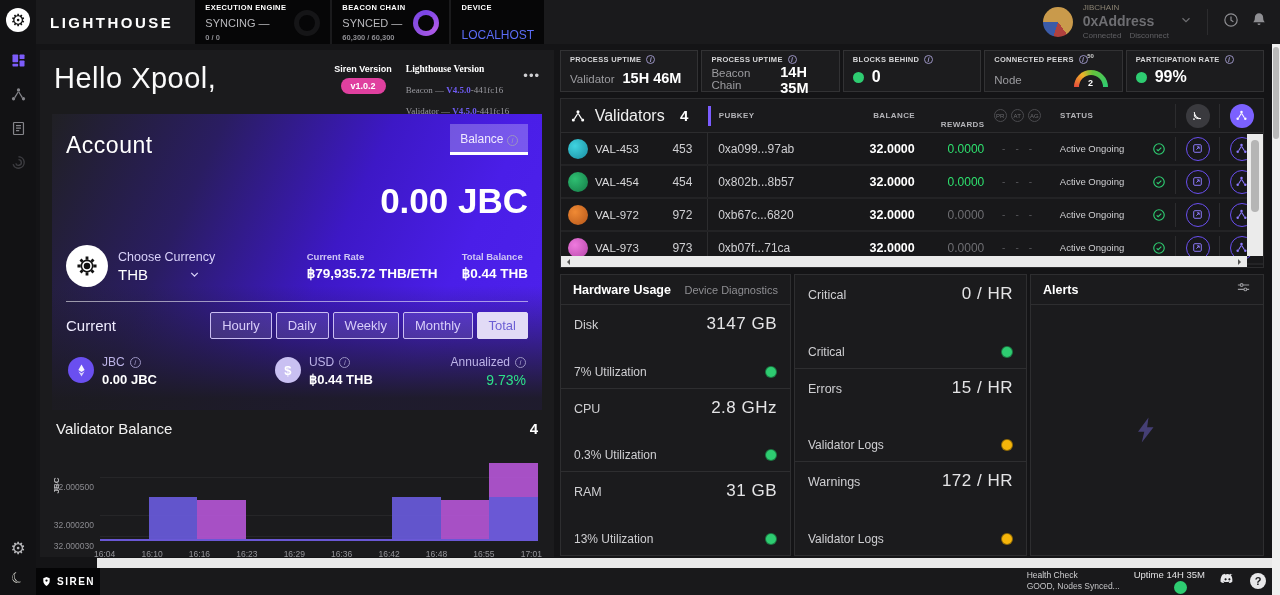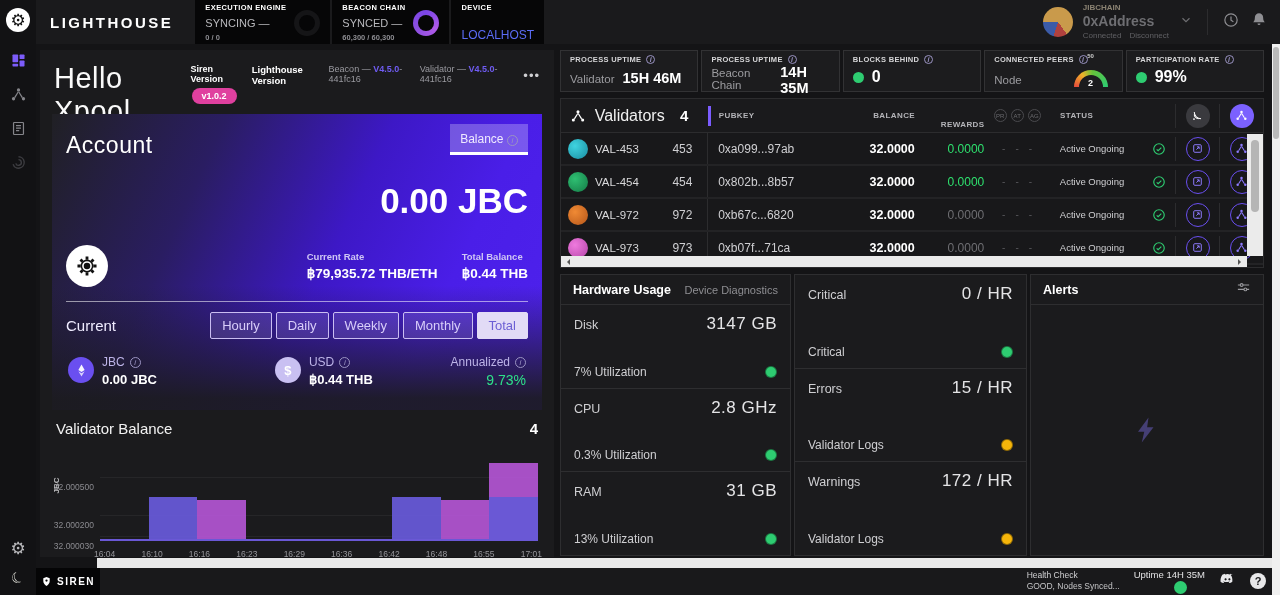--- a/index.html
+++ b/index.html
@@ -34,40 +34,40 @@
   .ring { width:26px; height:26px; border-radius:50%; align-self:center; }
   .ring.dark { border:5px solid #151517; background:#060607; }
   .ring.purple { border:5px solid transparent;
     background:linear-gradient(#060607,#060607) padding-box,
                conic-gradient(#7b45e8,#b05ae8,#8b4fe0,#7b45e8) border-box; }
   .tb-device-val { font-size:12px; font-weight:normal; color:#5b6cf5; margin-top:auto; }
   .tb-right { margin-left:auto; display:flex; align-items:center; gap:10px; padding-right:12px; }
   .avatar { width:30px; height:30px; border-radius:50%;
     background:conic-gradient(#c99a4b 0 40%, #b0413e 40% 55%, #3b5ba8 55% 75%, #c99a4b 75% 100%); }
   .acct-txt { display:flex; flex-direction:column; line-height:1.25; }
-  .acct-net { font-size:8px; font-weight:bold; color:#8a8272; }
+  .acct-net { font-size:8px; font-weight:normal; color:#8a8272; }
   .acct-addr { font-size:14px; font-weight:bold; color:#6e6e72; }
   .acct-links { font-size:8px; color:#606064; display:flex; gap:8px; }
   .chev { color:#6e6e72; }
   .chev svg { width:14px; height:14px; }
   .tb-sep { width:1px; height:26px; background:#2c2c2e; margin:0 4px; }
   .tb-icon { color:#8f8f93; cursor:pointer; }
   .tb-icon svg { width:18px; height:18px; }
 
   
   .left-panel { position:absolute; left:40px; top:50px; width:514px; height:507px;
     background:#1b1b1d; padding:6px 12px 0; }
   .greet-row { display:flex; align-items:flex-start; padding:6px 2px 0; height:56px; }
   .greet-title { font-size:29px; font-weight:300; color:#fafafa; letter-spacing:.5px; }
   .ver-cluster { margin-left:auto; display:flex; gap:14px; align-items:flex-start; padding-top:2px; }
   .siren-ver { display:flex; flex-direction:column; align-items:center; gap:4px; }
   .siren-ver-label { font-size:9px; font-weight:bold; color:#fff; }
   .ver-badge { background:#e0409f; color:#fff; font-size:9px; font-weight:bold;
     padding:3px 10px; border-radius:9px; }
-  .lh-ver { display:flex; flex-direction:row; gap:5px; }
+  .lh-ver { display:flex; flex-direction:column; gap:11px;font-family:Liberation Serif, serif; }
   .lh-ver-label { font-size:9.5px; font-weight:bold; color:#fff; }
   .lh-ver-line { font-size:9px; color:#9a9aa0; }
   .lh-ver-line b { color:#6f5cf2; }
   .dots-menu { color:#cfcfd2; font-size:13px; letter-spacing:1px; cursor:pointer; padding-top:4px; }
 
   .account-card { position:relative; margin-top:2px; height:296px; padding:10px 14px 0;
     background:
       linear-gradient(to bottom, rgba(27,27,29,0) 58%, rgba(27,27,29,.92) 96%),
       linear-gradient(115deg, #202024 0%, #2a1d62 28%, #3d18c6 55%, #4a1ee8 76%, #4e22ec 100%); }
   .ac-head { display:flex; align-items:flex-start; }
@@ -351,20 +351,29 @@
       </div>
       <div class="ac-balance">0.00 JBC</div>
       <div class="currency-row">
         <div class="cur-icon">
           <svg viewBox="0 0 24 24" fill="none" stroke="#111" stroke-width="2.6">
               <circle cx="12" cy="12" r="3" fill="#111" stroke="none"></circle>
               <circle cx="12" cy="12" r="5.2" stroke-width="1.4"></circle>
               <path d="M12 3.2v3M12 17.8v3M3.2 12h3M17.8 12h3M6 6l2 2M16 16l2 2M18 6l-2 2M8 16l-2 2"></path>
             </svg>
         </div>
+        <div class="cur-col">
+          <span class="cur-label">Choose Currency</span>
+          <span class="cur-val">
+              <span>THB</span>
+              <svg viewBox="0 0 24 24" fill="none" stroke="currentColor" stroke-width="2.4">
+                <path d="M6 9l6 6 6-6"></path>
+              </svg>
+            </span>
+        </div>
         <div class="rate-col">
           <span class="rate-label">Current Rate</span>
           <span class="rate-val">฿79,935.72 THB/ETH</span>
         </div>
         <div class="rate-col tb2">
           <span class="rate-label">Total Balance</span>
           <span class="rate-val">฿0.44 THB</span>
         </div>
       </div>
       <hr class="ac-divider">

